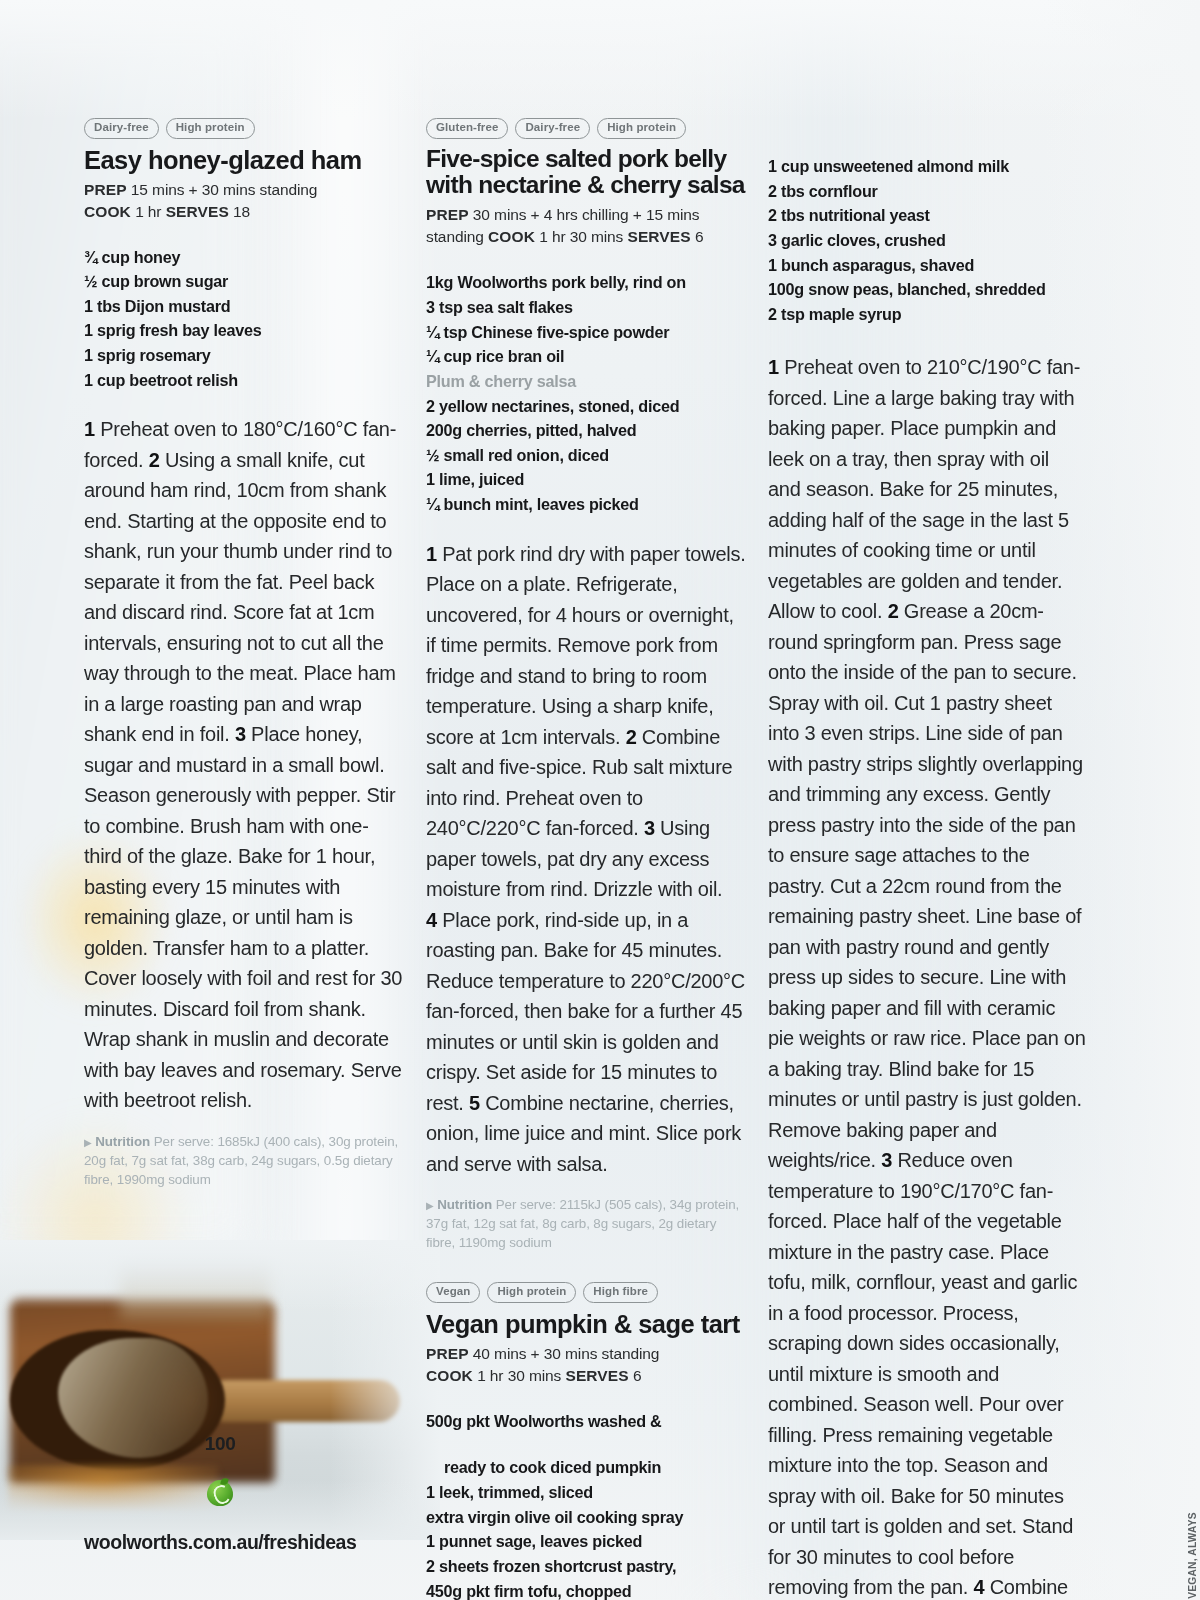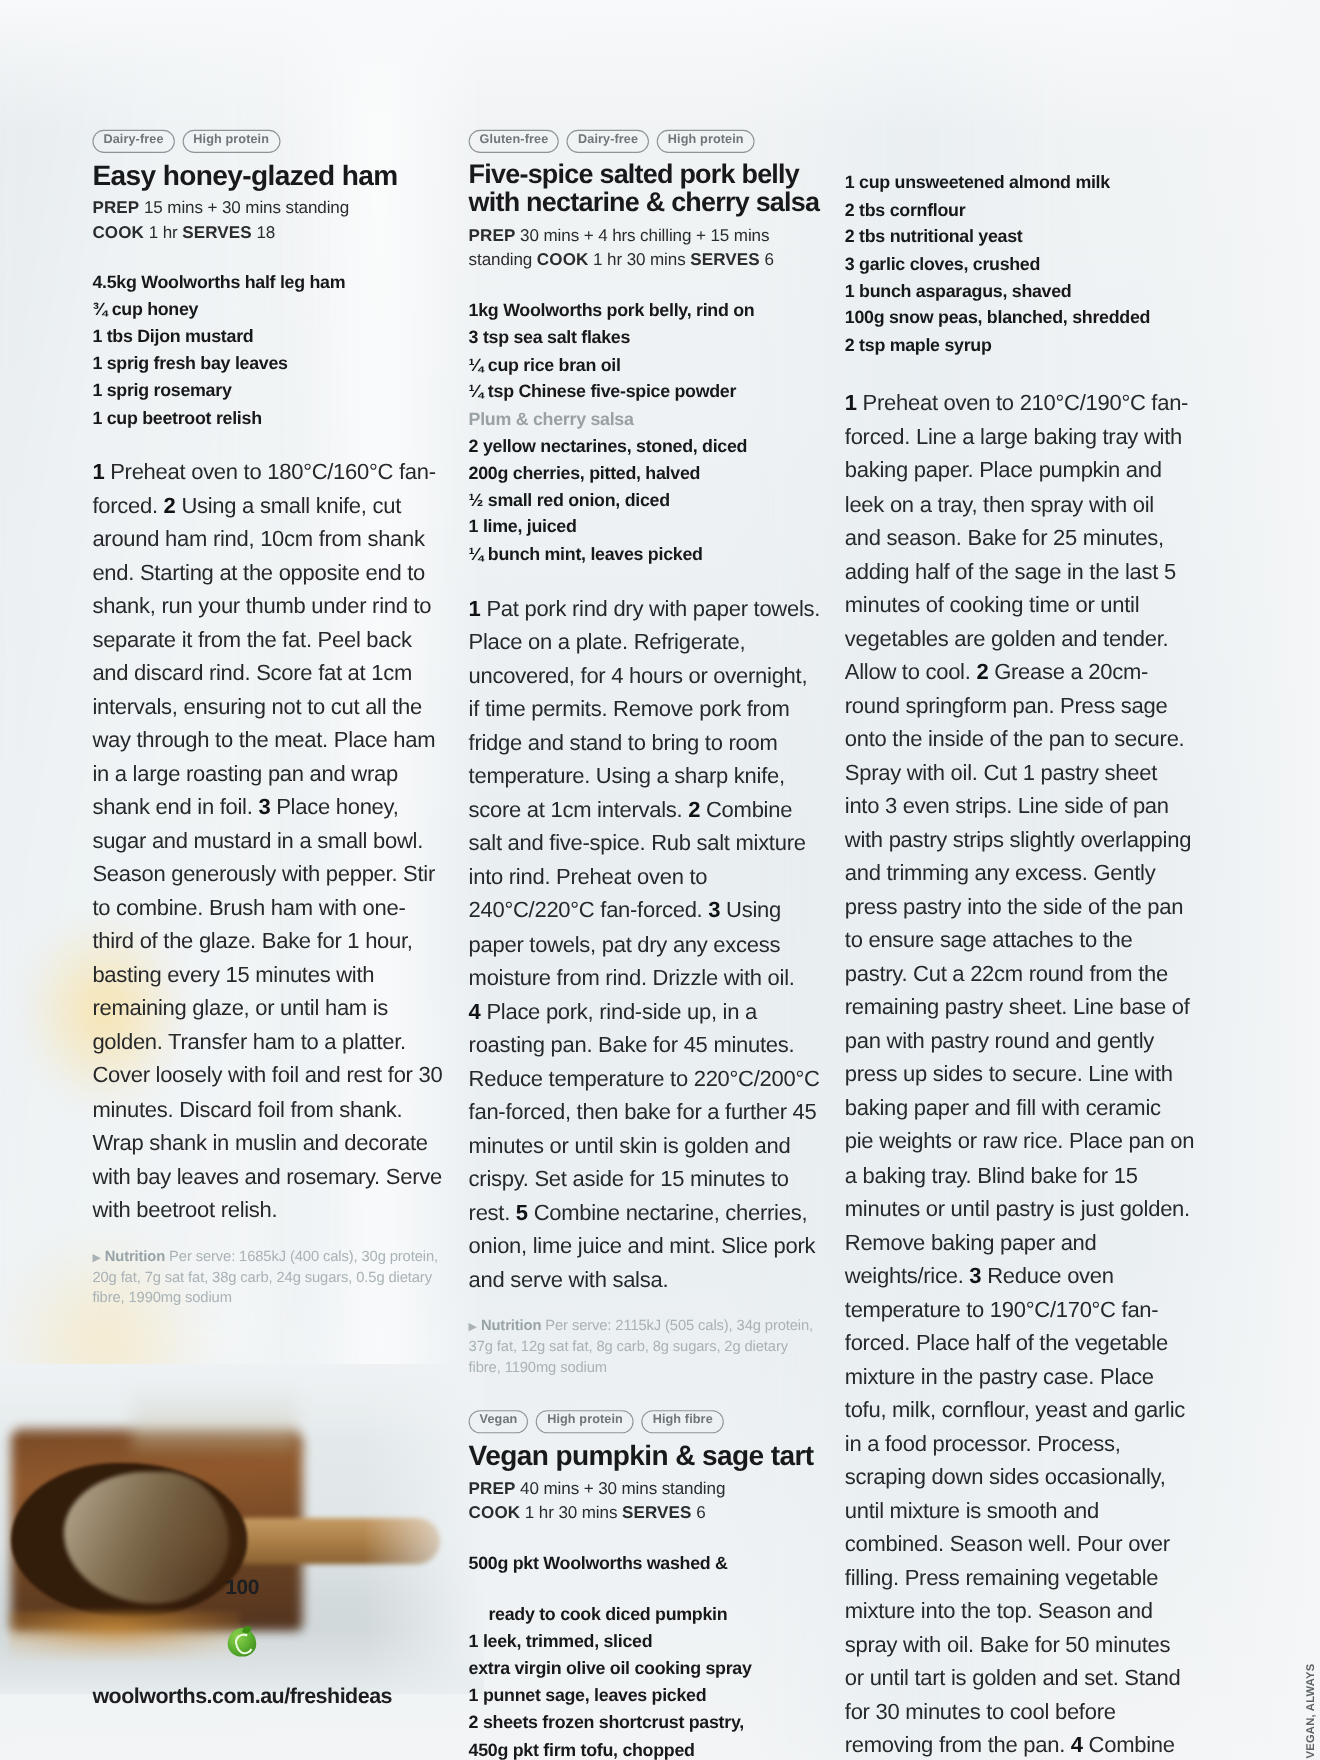--- a/index.html
+++ b/index.html
@@ -330,22 +330,22 @@
         </div>
 
         <h1 class="recipe-title">Easy honey-glazed ham</h1>
 
         <div class="meta">
           <div><b>PREP</b> <span>15 mins + 30 mins standing</span></div>
           <div><b>COOK</b> <span>1 hr</span> <b>SERVES</b> <span>18</span></div>
         </div>
 
         <div class="ingredients">
-          <div class="ing">4.5kg Woolworths half leg ham</div>
           <div class="ing">¾ cup honey</div>
+          <div class="ing">½ cup brown sugar</div>
           <div class="ing">1 tbs Dijon mustard</div>
           <div class="ing">1 sprig fresh bay leaves</div>
           <div class="ing">1 sprig rosemary</div>
           <div class="ing">1 cup beetroot relish</div>
         </div>
 
         <div class="method">
           <span class="num">1</span>&nbsp;<span class="step">Preheat oven to 180°C/160°C fan-forced.</span>
           <span class="num">2</span>&nbsp;<span class="step">Using a small knife, cut around ham rind, 10cm from shank end. Starting at the opposite end to shank, run your thumb under rind to separate it from the fat. Peel back and discard rind. Score fat at 1cm intervals, ensuring not to cut all the way through to the meat. Place ham in a large roasting pan and wrap shank end in foil.</span>
           <span class="num">3</span>&nbsp;<span class="step">Place honey, sugar and mustard in a small bowl. Season generously with pepper. Stir to combine. Brush ham with one-third of the glaze. Bake for 1 hour, basting every 15 minutes with remaining glaze, or until ham is golden. Transfer ham to a platter. Cover loosely with foil and rest for 30 minutes. Discard foil from shank. Wrap shank in muslin and decorate with bay leaves and rosemary. Serve with beetroot relish.</span>
@@ -373,22 +373,22 @@
         <h1 class="recipe-title two-line">Five-spice salted pork belly with nectarine &amp; cherry salsa</h1>
 
         <div class="meta">
           <b>PREP</b> <span>30 mins + 4 hrs chilling + 15 mins standing</span>
           <b>COOK</b> <span>1 hr 30 mins</span> <b>SERVES</b> <span>6</span>
         </div>
 
         <div class="ingredients">
           <div class="ing">1kg Woolworths pork belly, rind on</div>
           <div class="ing">3 tsp sea salt flakes</div>
+          <div class="ing">¼ tsp Chinese five-spice powder</div>
           <div class="ing">¼ cup rice bran oil</div>
-          <div class="ing">¼ tsp Chinese five-spice powder</div>
           <div class="sub">Plum &amp; cherry salsa</div>
           <div class="ing">2 yellow nectarines, stoned, diced</div>
           <div class="ing">200g cherries, pitted, halved</div>
           <div class="ing">½ small red onion, diced</div>
           <div class="ing">1 lime, juiced</div>
           <div class="ing">¼ bunch mint, leaves picked</div>
         </div>
 
         <div class="method">
           <span class="num">1</span>&nbsp;<span class="step">Pat pork rind dry with paper towels. Place on a plate. Refrigerate, uncovered, for 4 hours or overnight, if time permits. Remove pork from fridge and stand to bring to room temperature. Using a sharp knife, score at 1cm intervals.</span>

